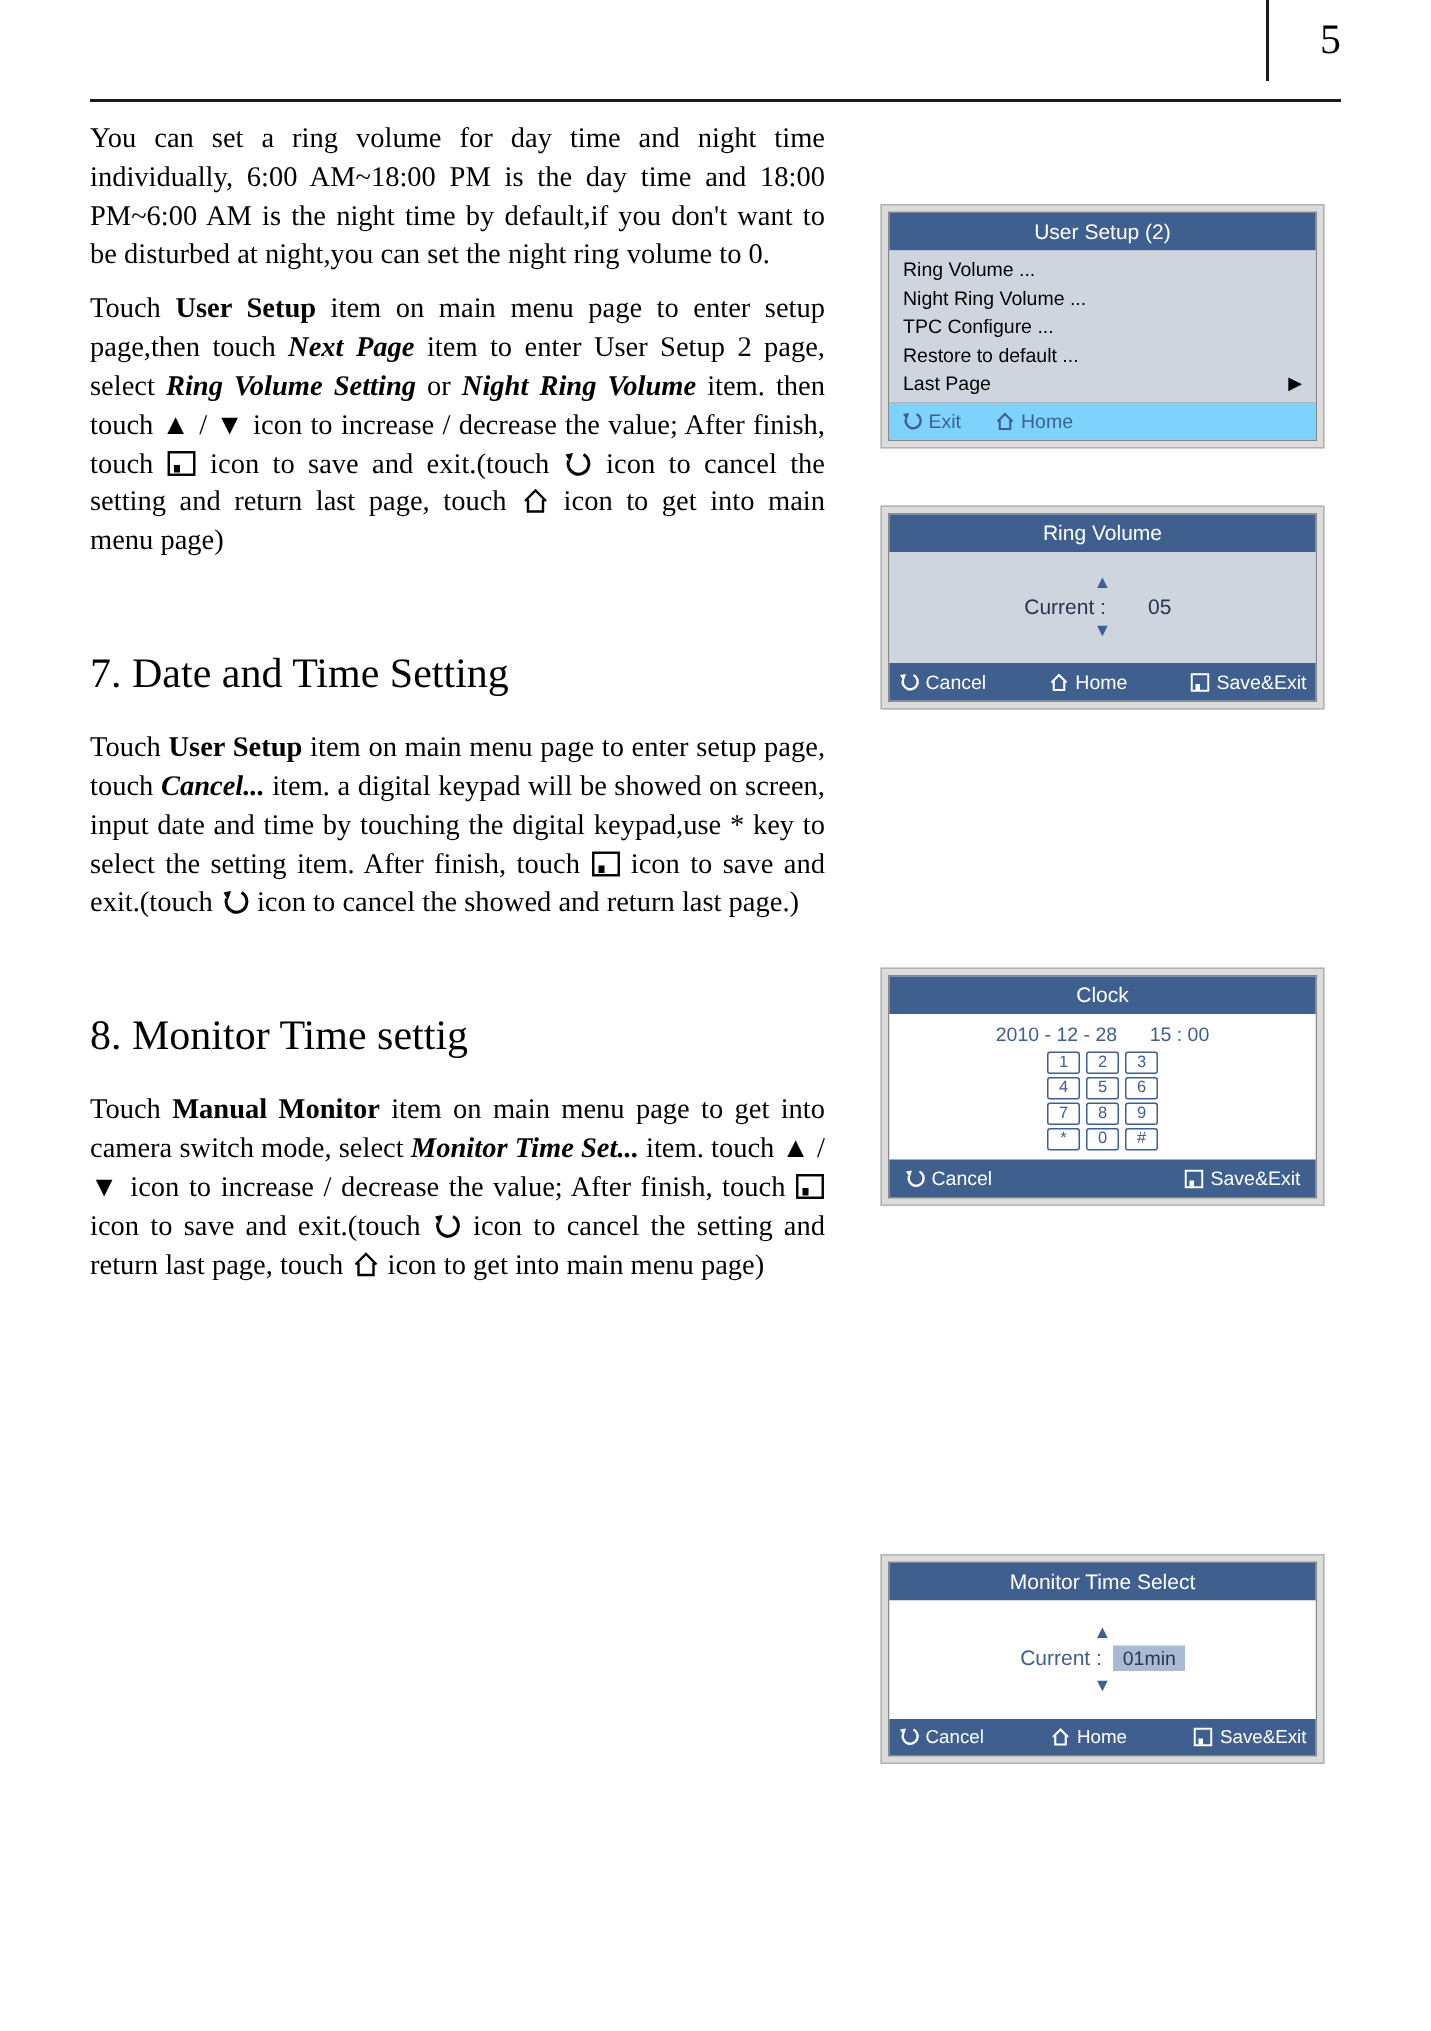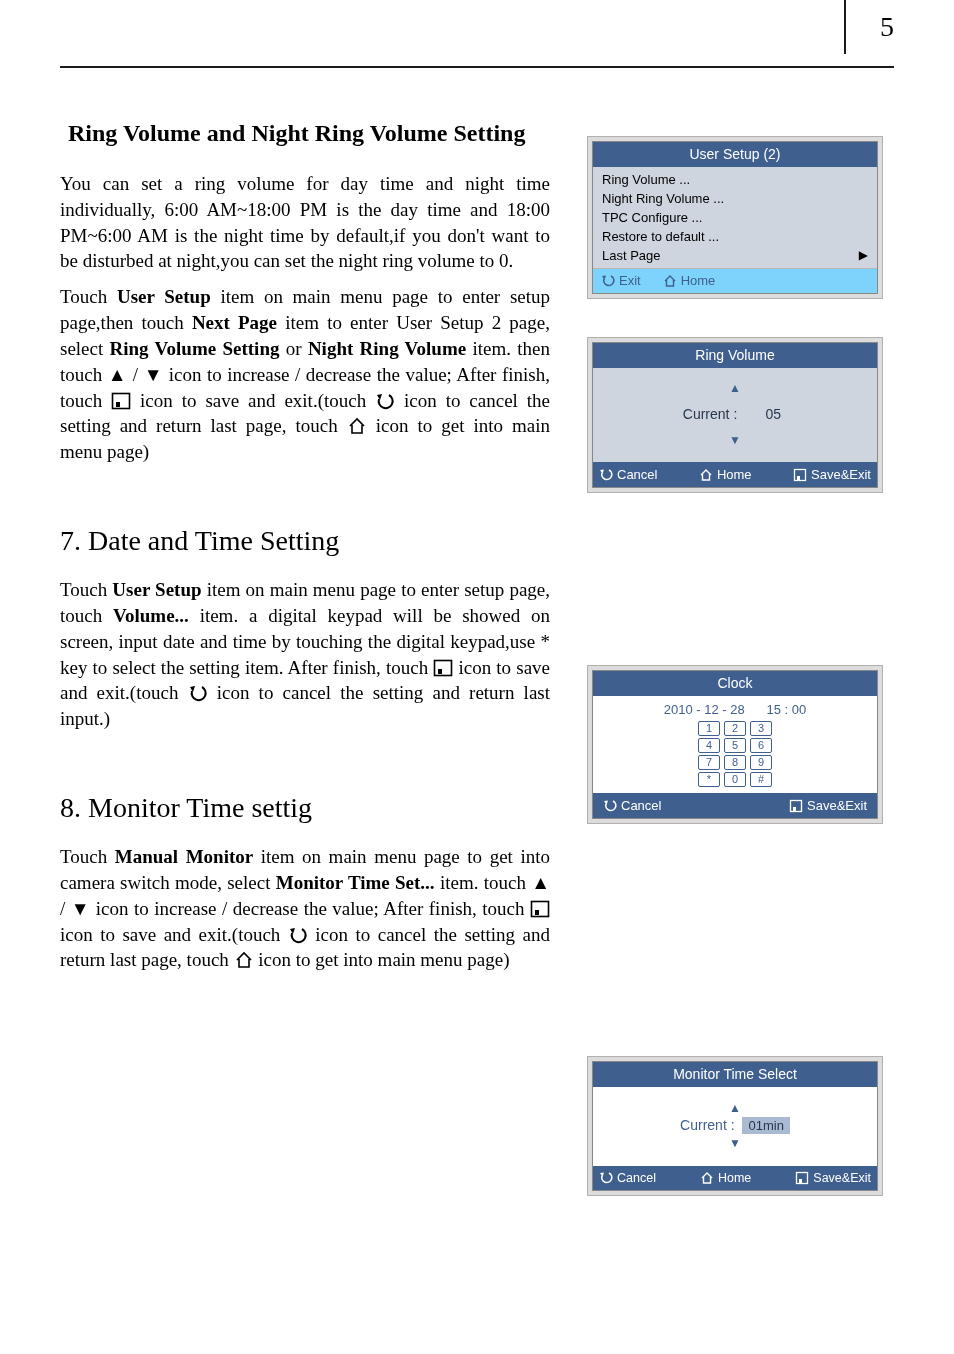--- a/index.html
+++ b/index.html
@@ -58,21 +58,21 @@
     font-weight: normal;
     margin: 60px 0 20px 0;
   }
   p.body {
     font-size: 19px;
     line-height: 1.36;
     text-align: justify;
     margin: 0 0 10px 0;
   }
   .bold { font-weight: bold; }
-  .bolditalic { font-weight: bold; }
+  .bolditalic { font-weight: bold; font-style: italic; }
   .inline-icon {
     display: inline-block;
     vertical-align: -3px;
     width: 20px;
     height: 18px;
     position: relative;
   }
   .inline-icon svg { width: 100%; height: 100%; }
   
   .device {
@@ -123,21 +123,21 @@
   .foot-icon svg { width: 100%; height: 100%; }
   .rv-body {
     background: #cfd5de;
     padding: 14px 0 16px 0;
     font-family: Arial, sans-serif;
     font-size: 14px;
     color: #28374d;
     text-align: center;
   }
   .rv-body .tri { font-size: 12px; line-height: 1; color: #3f5f8f; }
-  .rv-body .line { margin: 12px 0; }
+  .rv-body .line { margin: 2px 0; }
   .rv-body .val { display: inline-block; min-width: 28px; margin-left: 18px; }
   .clock-body {
     padding: 6px 8px 6px 8px;
     font-family: Arial, sans-serif;
     font-size: 13px;
     background: #fff;
   }
   .clock-top { color: #3f5f8f; text-align: center; margin-bottom: 4px; }
   .keypad { display: flex; flex-direction: column; align-items: center; gap: 2px; }
   .keypad-row { display: flex; gap: 4px; }
@@ -199,43 +199,42 @@
     <div class="page-number-box">
       <div class="vline"></div>
       <div class="page-number">5</div>
     </div>
     <div class="hrule"></div>
   </div>
 
   <div class="cols">
 
     <div class="left">
-      <h1 class="section-title-bold">Ring Volume and Night Ring Volume Setting</h1>
       <p class="body">You can set a ring volume for day time and night time individually, 6:00 AM~18:00 PM is the day time and 18:00 PM~6:00 AM is the night time by default,if you don't want to be disturbed at night,you can set the night ring volume to 0.</p>
       <p class="body">
         <span>Touch </span><span class="bold">User Setup</span><span> item on main menu page to enter setup page,then touch </span><span class="bolditalic">Next Page</span><span> item to enter User Setup 2 page, select </span><span class="bolditalic">Ring Volume Setting</span><span> or </span><span class="bolditalic">Night Ring Volume</span><span> item.  then touch ▲ / ▼ icon to increase / decrease the value;  After finish, touch </span><span class="inline-icon"><svg viewBox="0 0 20 18">
               <rect x="1.5" y="1.5" width="17" height="15" fill="none" stroke="#000" stroke-width="1.6"></rect>
               <rect x="5" y="10" width="4" height="5" fill="#000"></rect>
             </svg></span><span> icon to save and exit.(touch </span><span class="inline-icon"><svg viewBox="0 0 20 18">
               <path d="M14 3 A7 7 0 1 1 4 7" fill="none" stroke="#000" stroke-width="2"></path>
               <path d="M2 3 L7 2 L5 8 Z" fill="#000"></path>
             </svg></span><span> icon to cancel the setting and return last page, touch </span><span class="inline-icon"><svg viewBox="0 0 20 18">
               <path d="M3 9 L10 2 L17 9 M5 8 V16 H15 V8" fill="none" stroke="#000" stroke-width="1.6"></path>
             </svg></span><span> icon to get into main menu page)</span>
       </p>
 
       <h1 class="section-title">7. Date and Time Setting</h1>
       <p class="body">
-        <span>Touch </span><span class="bold">User Setup</span><span> item on main menu page to enter setup page, touch </span><span class="bolditalic">Volume...</span><span> item. a digital keypad will be showed on screen, input date and time by touching the digital keypad,use * key to select the setting item. After finish, touch </span><span class="inline-icon"><svg viewBox="0 0 20 18">
+        <span>Touch </span><span class="bold">User Setup</span><span> item on main menu page to enter setup page, touch </span><span class="bolditalic">Cancel...</span><span> item. a digital keypad will be showed on screen, input date and time by touching the digital keypad,use * key to select the setting item. After finish, touch </span><span class="inline-icon"><svg viewBox="0 0 20 18">
               <rect x="1.5" y="1.5" width="17" height="15" fill="none" stroke="#000" stroke-width="1.6"></rect>
               <rect x="5" y="10" width="4" height="5" fill="#000"></rect>
             </svg></span><span>  icon to save and exit.(touch </span><span class="inline-icon"><svg viewBox="0 0 20 18">
               <path d="M14 3 A7 7 0 1 1 4 7" fill="none" stroke="#000" stroke-width="2"></path>
               <path d="M2 3 L7 2 L5 8 Z" fill="#000"></path>
-            </svg></span><span> icon to cancel the setting and return last input.)</span>
+            </svg></span><span> icon to cancel the showed and return last page.)</span>
       </p>
 
       <h1 class="section-title">8. Monitor Time settig</h1>
       <p class="body">
         <span>Touch </span><span class="bold">Manual Monitor</span><span> item on main menu page to get into camera switch mode, select </span><span class="bolditalic">Monitor Time Set...</span><span> item. touch ▲ / ▼ icon to increase / decrease the value;  After finish, touch </span><span class="inline-icon"><svg viewBox="0 0 20 18">
               <rect x="1.5" y="1.5" width="17" height="15" fill="none" stroke="#000" stroke-width="1.6"></rect>
               <rect x="5" y="10" width="4" height="5" fill="#000"></rect>
             </svg></span><span>  icon to save and exit.(touch </span><span class="inline-icon"><svg viewBox="0 0 20 18">
               <path d="M14 3 A7 7 0 1 1 4 7" fill="none" stroke="#000" stroke-width="2"></path>
               <path d="M2 3 L7 2 L5 8 Z" fill="#000"></path>

